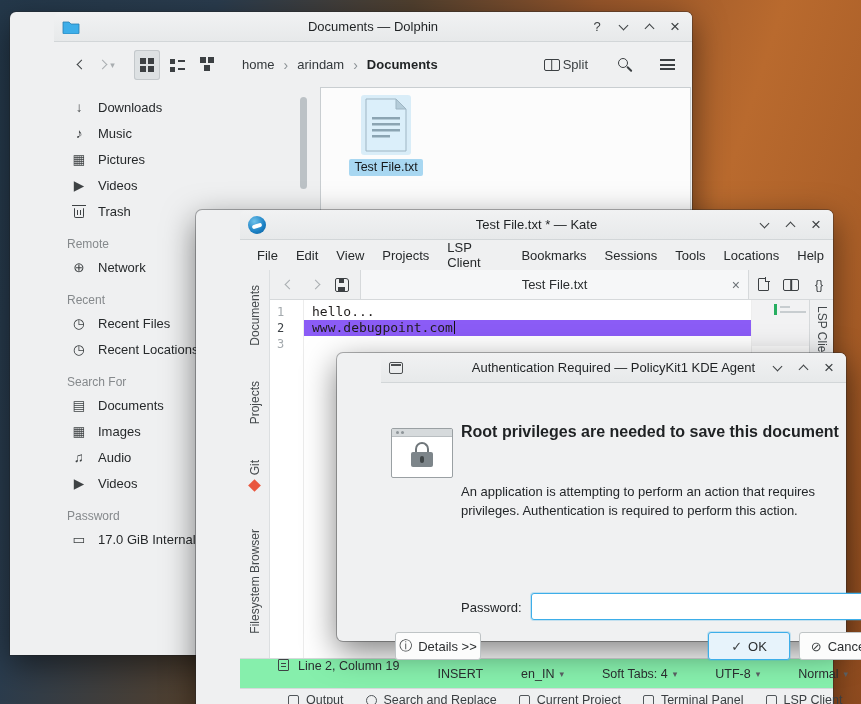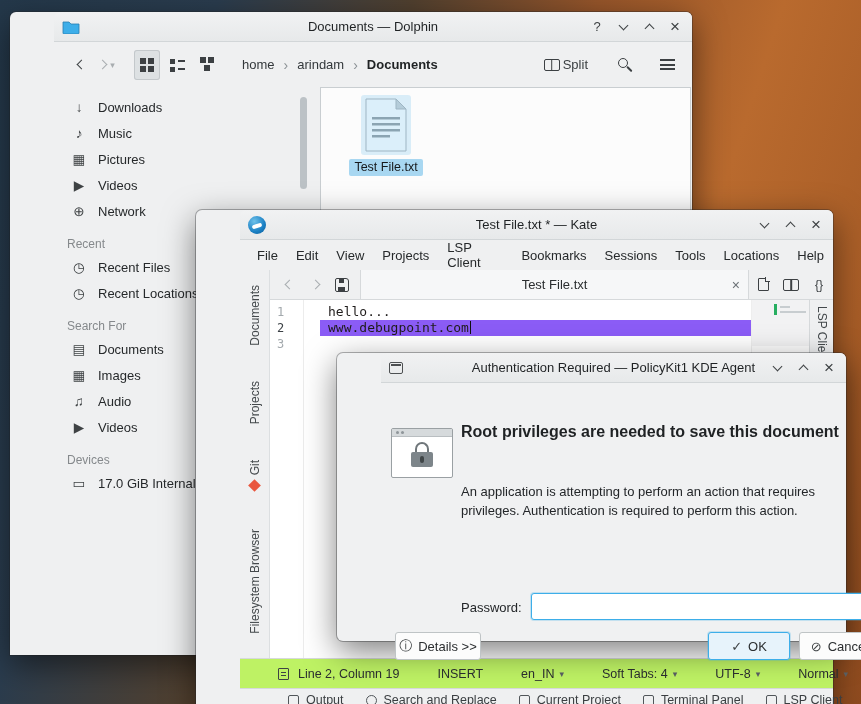--- a/index.html
+++ b/index.html
@@ -87,31 +87,31 @@
   .ktab-close{position:absolute;right:8px;color:#6a7075;font-size:14px;}
   .ktools{display:flex;align-items:center;}
   .ktool{width:28px;height:26px;display:flex;align-items:center;justify-content:center;color:#3c4043;font-size:12px;}
   .ic-page{width:11px;height:13px;border:1.5px solid #3c4043;border-radius:1px;position:relative;}
   .ic-page::before{content:"";position:absolute;right:-2px;top:-2px;width:4px;height:4px;background:#eff0f1;border-left:1.5px solid #3c4043;border-bottom:1.5px solid #3c4043;}
   .editor-row{flex:1;display:flex;min-height:0;}
   .gutter{width:34px;background:#fff;border-right:1px solid #ececec;padding-top:4px;font-family:"DejaVu Sans Mono",monospace;font-size:12px;color:#a3a9ad;}
   .gutter .num{height:16px;line-height:16px;padding-left:7px;}
   .gutter .num.cur{color:#3b4045;}
   .code{flex:1;background:#fff;padding-top:4px;font-family:"DejaVu Sans Mono",monospace;font-size:13px;color:#1f1c1b;min-width:0;}
-  .cline{height:16px;line-height:16px;padding-left:8px;white-space:pre;margin-left:16px;}
+  .cline{height:16px;line-height:16px;padding-left:8px;white-space:pre;}
   .cline.cur{background:#8b5cf6;}
   .caret{display:inline-block;width:1.5px;height:13px;background:#111;vertical-align:-2px;margin-left:1px;}
   .minimap{width:58px;background:#fdfdfd;border-left:1px solid #eee;position:relative;}
   .mm-view{position:absolute;top:0;left:0;right:0;height:46px;background:rgba(110,120,130,.08);}
   .mm-green{position:absolute;left:22px;top:4px;width:2.5px;height:11px;background:#27ae60;}
   .mm-l1{position:absolute;left:28px;top:6px;width:10px;height:2px;background:#c8cdd0;}
   .mm-l2{position:absolute;left:28px;top:11px;width:26px;height:2px;background:#c8cdd0;}
   .side-right{width:24px;background:#eff0f1;border-left:1px solid #d6d9db;display:flex;justify-content:center;}
   .vtxt-r{writing-mode:vertical-rl;font-size:12px;color:#44494c;margin-top:6px;white-space:nowrap;}
-  .kstatus{height:30px;display:flex;align-items:center;background:#bef264;border-top:1px solid #d6d9db;padding:0 45px 0 38px;font-size:12.5px;color:#2b2e30;white-space:nowrap;}
+  .kstatus{height:30px;display:flex;background:#86efac;border-top:1px solid #d6d9db;padding:0 45px 0 38px;font-size:12.5px;color:#2b2e30;white-space:nowrap;}
   .ic-mini-doc{width:11px;height:12px;border:1.4px solid #3e4244;border-radius:1px;margin-right:9px;flex:none;
     background:linear-gradient(#3e4244,#3e4244) 2px 3px/5px 1.2px no-repeat,linear-gradient(#3e4244,#3e4244) 2px 6px/5px 1.2px no-repeat;}
   .ks-spacer{flex:1;}
   .ks-item{margin-left:38px;display:flex;align-items:center;gap:5px;}
   .ks-drop{font-size:9px;color:#5a6064;}
   .kbottom{height:26px;display:flex;align-items:flex-start;background:#eff0f1;border-top:1px solid #d6d9db;padding:4px 0 0 48px;font-size:12.5px;color:#3a3e41;white-space:nowrap;}
   .kb-item{display:flex;align-items:center;gap:7px;margin-right:22px;}
   .bt-ic{width:11px;height:11px;border:1.4px solid #51565a;border-radius:2px;flex:none;}
   .bt-ic.round{border-radius:50%;}
 
@@ -213,20 +213,27 @@
           </div>
         <div class="pl-item">
             <span class="pl-ic">▦</span>
             <span>Pictures</span>
           </div>
         <div class="pl-item">
             <span class="pl-ic">▶</span>
             <span>Videos</span>
           </div>
         <div class="pl-item">
+            <span class="pl-ic">
+              <i class="ic-trash"></i>
+            </span>
+            <span>Trash</span>
+          </div>
+        <div class="pl-header">Remote</div>
+        <div class="pl-item">
             <span class="pl-ic">⊕</span>
             <span>Network</span>
           </div>
         <div class="pl-header">Recent</div>
         <div class="pl-item">
             <span class="pl-ic">◷</span>
             <span>Recent Files</span>
           </div>
         <div class="pl-item">
             <span class="pl-ic">◷</span>
@@ -242,21 +249,21 @@
             <span>Images</span>
           </div>
         <div class="pl-item">
             <span class="pl-ic">♫</span>
             <span>Audio</span>
           </div>
         <div class="pl-item">
             <span class="pl-ic">▶</span>
             <span>Videos</span>
           </div>
-        <div class="pl-header">Devices</div>
+        <div class="pl-header">Password</div>
         <div class="pl-item">
             <span class="pl-ic">▭</span>
             <span>17.0 GiB Internal Drive (v</span>
           </div>
         <div class="pl-scrollbar"></div>
       </div>
       <div class="dolphin-view">
         <div class="file-item">
           <div class="file-icon">
             <svg width="44" height="54" viewBox="0 0 44 54">

